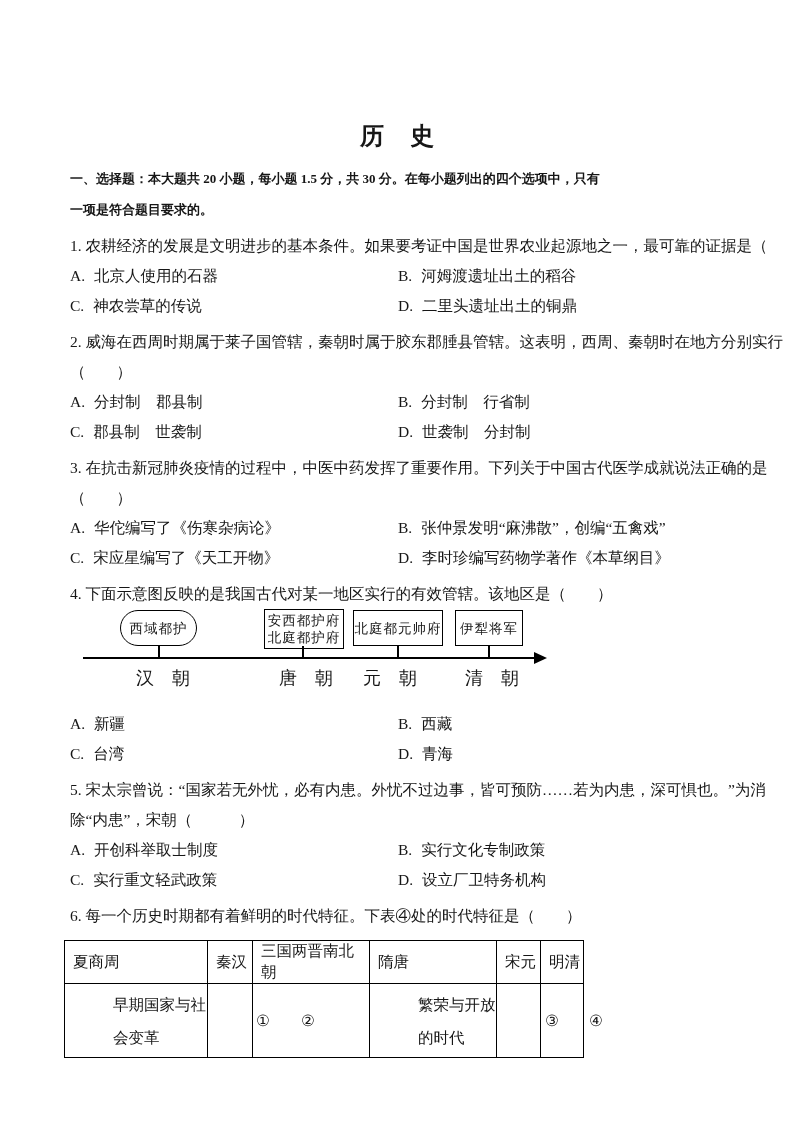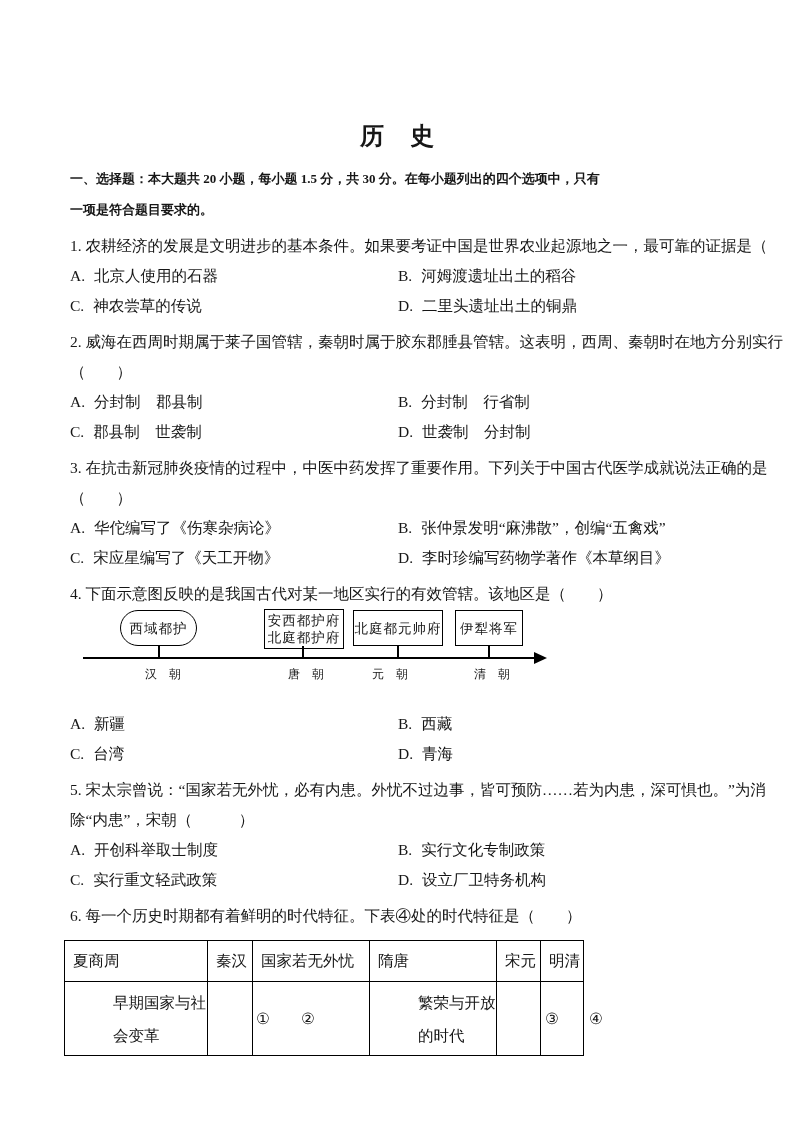--- a/index.html
+++ b/index.html
@@ -30,21 +30,21 @@
   .tbox2 { left:194px; top:0;   width:80px; height:40px; }
   .tbox3 { left:283px; top:1px; width:90px; height:36px; }
   .tbox4 { left:385px; top:1px; width:68px; height:36px; }
   .tick { position:absolute; width:2px; background:#000; top:37px; height:12px; }
   .tick1 { left:88px; } .tick2 { left:232px; } .tick3 { left:327px; } .tick4 { left:418px; }
   .axis { position:absolute; left:13px; top:48px; width:454px; height:2px; background:#000; }
   .arrowhead {
     position:absolute; left:464px; top:43px; width:0; height:0;
     border-left:13px solid #000; border-top:6px solid transparent; border-bottom:6px solid transparent;
   }
-  .era { position:absolute; top:57px; font-size:12px; transform:translateX(-50%); white-space:nowrap; }
+  .era { position:absolute; top:57px; font-size:18px; transform:translateX(-50%); white-space:nowrap; }
   .era1 { left:93px; } .era2 { left:236px; } .era3 { left:320px; } .era4 { left:422px; }
 
   
   table.periods {
     border-collapse:collapse; table-layout:fixed;
     width:519px; margin-left:-6px; margin-top:9px;
     border:1.5px solid #000;
   }
   .periods td { border:1px solid #000; padding-left:8px; font-size:15.5px; vertical-align:middle; }
   .periods tr.hdr td { height:41px; }
@@ -156,21 +156,21 @@
           <col class="c2">
           <col class="c3">
           <col class="c4">
           <col class="c5">
           <col class="c6">
       </colgroup>
       <tbody>
           <tr class="hdr">
         <td>夏商周</td>
         <td>秦汉</td>
-        <td>国家若无外忧</td>
+        <td>三国两晋南北朝</td>
         <td>隋唐</td>
         <td>宋元</td>
         <td>明清</td>
       </tr>
       <tr class="bodyrow">
         <td>早期国家与社会变革</td>
         <td>①</td>
         <td>②</td>
         <td>繁荣与开放的时代</td>
         <td>③</td>

